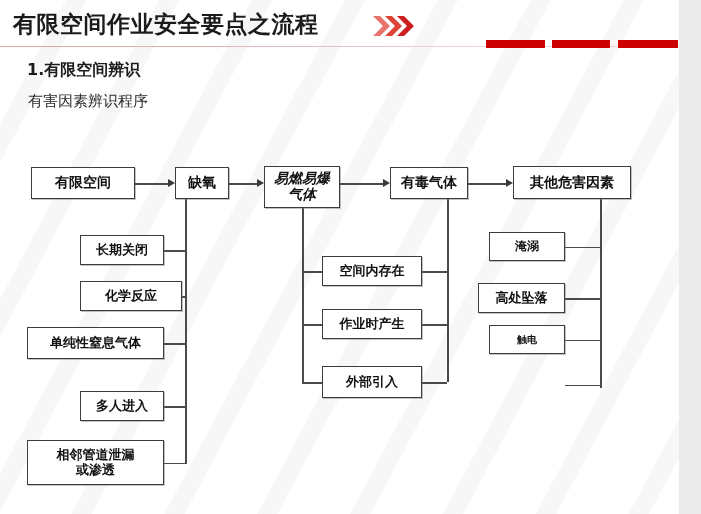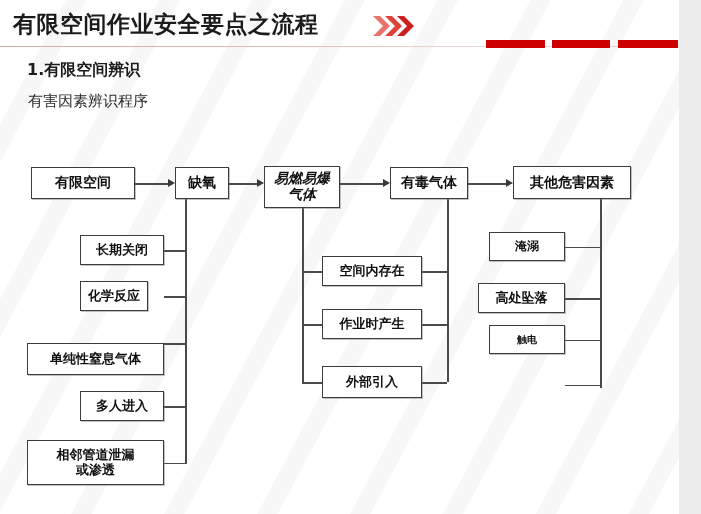--- a/index.html
+++ b/index.html
@@ -122,24 +122,24 @@
       </div>
       <div class="box" style="left: 390px; top: 167px; width: 78px; height: 32px; font-size: 14px;">
         <span style="white-space: pre-line;">有毒气体</span>
       </div>
       <div class="box" style="left: 513px; top: 166px; width: 118px; height: 33px; font-size: 14px;">
         <span style="white-space: pre-line;">其他危害因素</span>
       </div>
       <div class="box" style="left: 80px; top: 235px; width: 84px; height: 30px; font-size: 13px;">
         <span style="white-space: pre-line;">长期关闭</span>
       </div>
-      <div class="box" style="left: 80px; top: 281px; width: 68px; height: 30px; font-size: 13px;">
+      <div class="box" style="left: 80px; top: 281px; width: 102px; height: 30px; font-size: 13px;">
         <span style="white-space: pre-line;">化学反应</span>
       </div>
-      <div class="box" style="left: 27px; top: 327px; width: 137px; height: 32px; font-size: 13px; margin-top: 16px;">
+      <div class="box" style="left: 27px; top: 327px; width: 137px; height: 32px; font-size: 13px;">
         <span style="white-space: pre-line;">单纯性窒息气体</span>
       </div>
       <div class="box" style="left: 80px; top: 391px; width: 84px; height: 30px; font-size: 13px;">
         <span style="white-space: pre-line;">多人进入</span>
       </div>
       <div class="box" style="left: 27px; top: 440px; width: 137px; height: 45px; font-size: 13px;">
         <span style="white-space: pre-line;">相邻管道泄漏
 或渗透</span>
       </div>
       <div class="box" style="left: 322px; top: 309px; width: 100px; height: 30px; font-size: 13px;">

